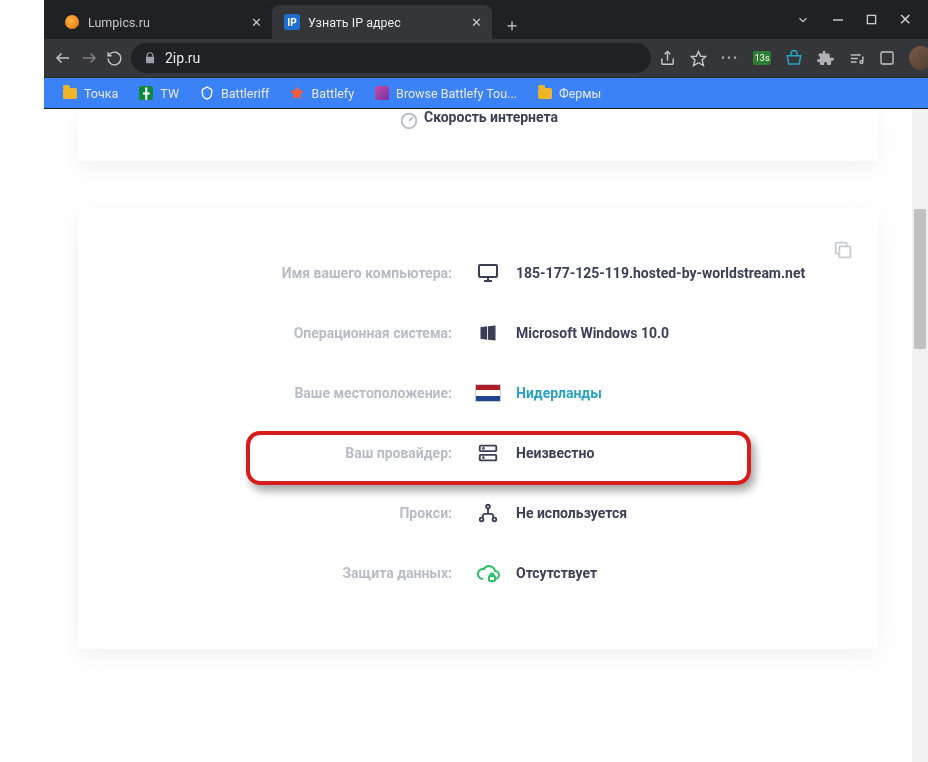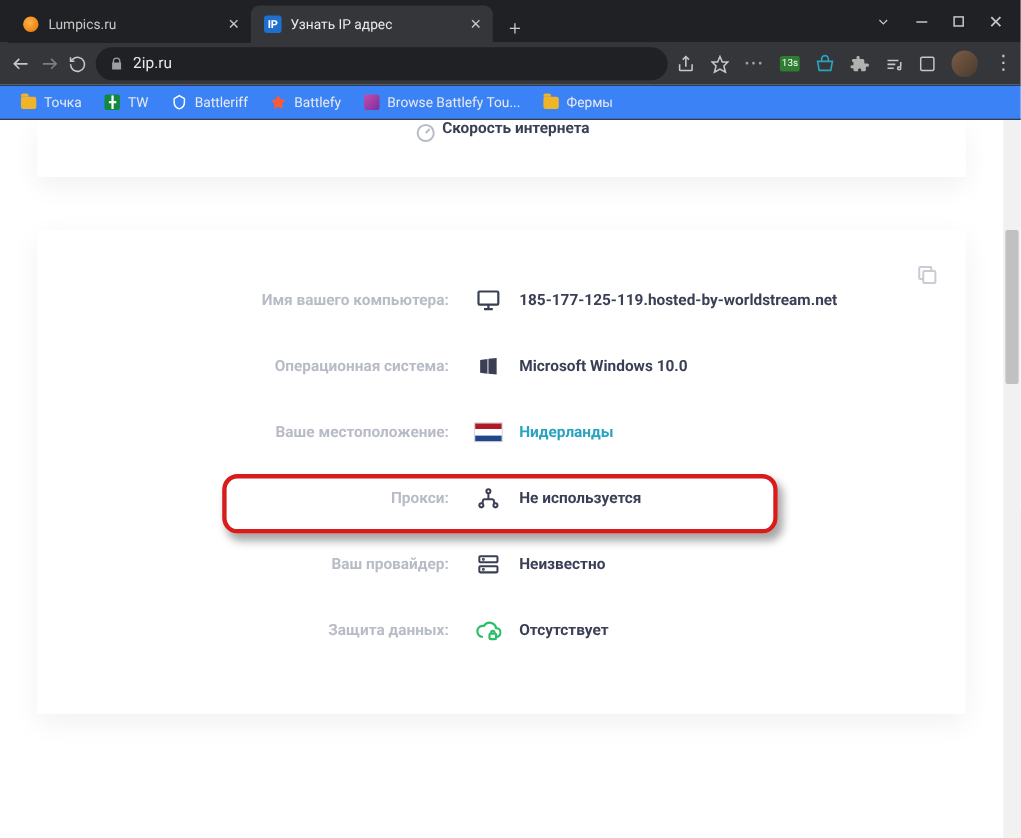--- a/index.html
+++ b/index.html
@@ -9,20 +9,21 @@
     width: 928px;
     height: 762px;
     overflow: hidden;
     position: relative;
   }
 
   
   .window {
     width: 928px; height: 608px; background: #fff;
     position: relative;
+    padding-left: 44px;
   }
 
   .titlebar {
     height: 39px; background: #202124; display: flex; align-items: center;
   }
   .tabstrip { display: flex; align-items: flex-end; height: 100%; padding-left: 8px; }
   .tab {
     display: flex; align-items: center; gap: 8px;
     height: 34px; padding: 0 10px 0 12px; min-width: 220px;
     border-top-left-radius: 8px; border-top-right-radius: 8px;
@@ -365,46 +366,46 @@
             <div class="flag-nl">
                 <div class="r"></div>
                 <div class="w"></div>
                 <div class="b"></div>
               </div>
           </div>
           <div class="info-val link">Нидерланды</div>
         </div>
 
         <div class="info-row">
+          <div class="info-label">Ваш провайдер:</div>
+          <div class="info-ico">
+            <svg width="22" height="22" viewBox="0 0 24 24" fill="none" stroke="currentColor" stroke-width="2">
+                <rect x="3" y="4" width="18" height="6" rx="1"></rect>
+                <rect x="3" y="14" width="18" height="6" rx="1"></rect>
+                <circle cx="7" cy="7" r="0.5" fill="currentColor"></circle>
+                <circle cx="7" cy="17" r="0.5" fill="currentColor"></circle>
+              </svg>
+          </div>
+          <div class="info-val">Неизвестно</div>
+        </div>
+
+        <div class="info-row">
           <div class="info-label">Прокси:</div>
           <div class="info-ico">
             <svg width="22" height="22" viewBox="0 0 24 24" fill="none" stroke="currentColor" stroke-width="2">
                 <circle cx="12" cy="5" r="2"></circle>
                 <circle cx="5" cy="19" r="2"></circle>
                 <circle cx="19" cy="19" r="2"></circle>
                 <path d="M12 7v6m0 0H7m5 0h5M7 13l-1 4m11-4l1 4"></path>
               </svg>
           </div>
           <div class="info-val">Не используется</div>
         </div>
 
         <div class="info-row">
-          <div class="info-label">Ваш провайдер:</div>
-          <div class="info-ico">
-            <svg width="22" height="22" viewBox="0 0 24 24" fill="none" stroke="currentColor" stroke-width="2">
-                <rect x="3" y="4" width="18" height="6" rx="1"></rect>
-                <rect x="3" y="14" width="18" height="6" rx="1"></rect>
-                <circle cx="7" cy="7" r="0.5" fill="currentColor"></circle>
-                <circle cx="7" cy="17" r="0.5" fill="currentColor"></circle>
-              </svg>
-          </div>
-          <div class="info-val">Неизвестно</div>
-        </div>
-
-        <div class="info-row">
           <div class="info-label">Защита данных:</div>
           <div class="info-ico" style="color:#2bbf6a;">
             <svg width="24" height="24" viewBox="0 0 24 24" fill="none" stroke="currentColor" stroke-width="2">
                 <path d="M7 18a5 5 0 1 1 .9-9.9A6 6 0 0 1 19 10a4 4 0 0 1 0 8"></path>
                 <rect x="13" y="15" width="6" height="5" rx="1"></rect>
                 <path d="M14.5 15v-1a1.5 1.5 0 0 1 3 0v1"></path>
               </svg>
           </div>
           <div class="info-val">Отсутствует</div>
         </div>

